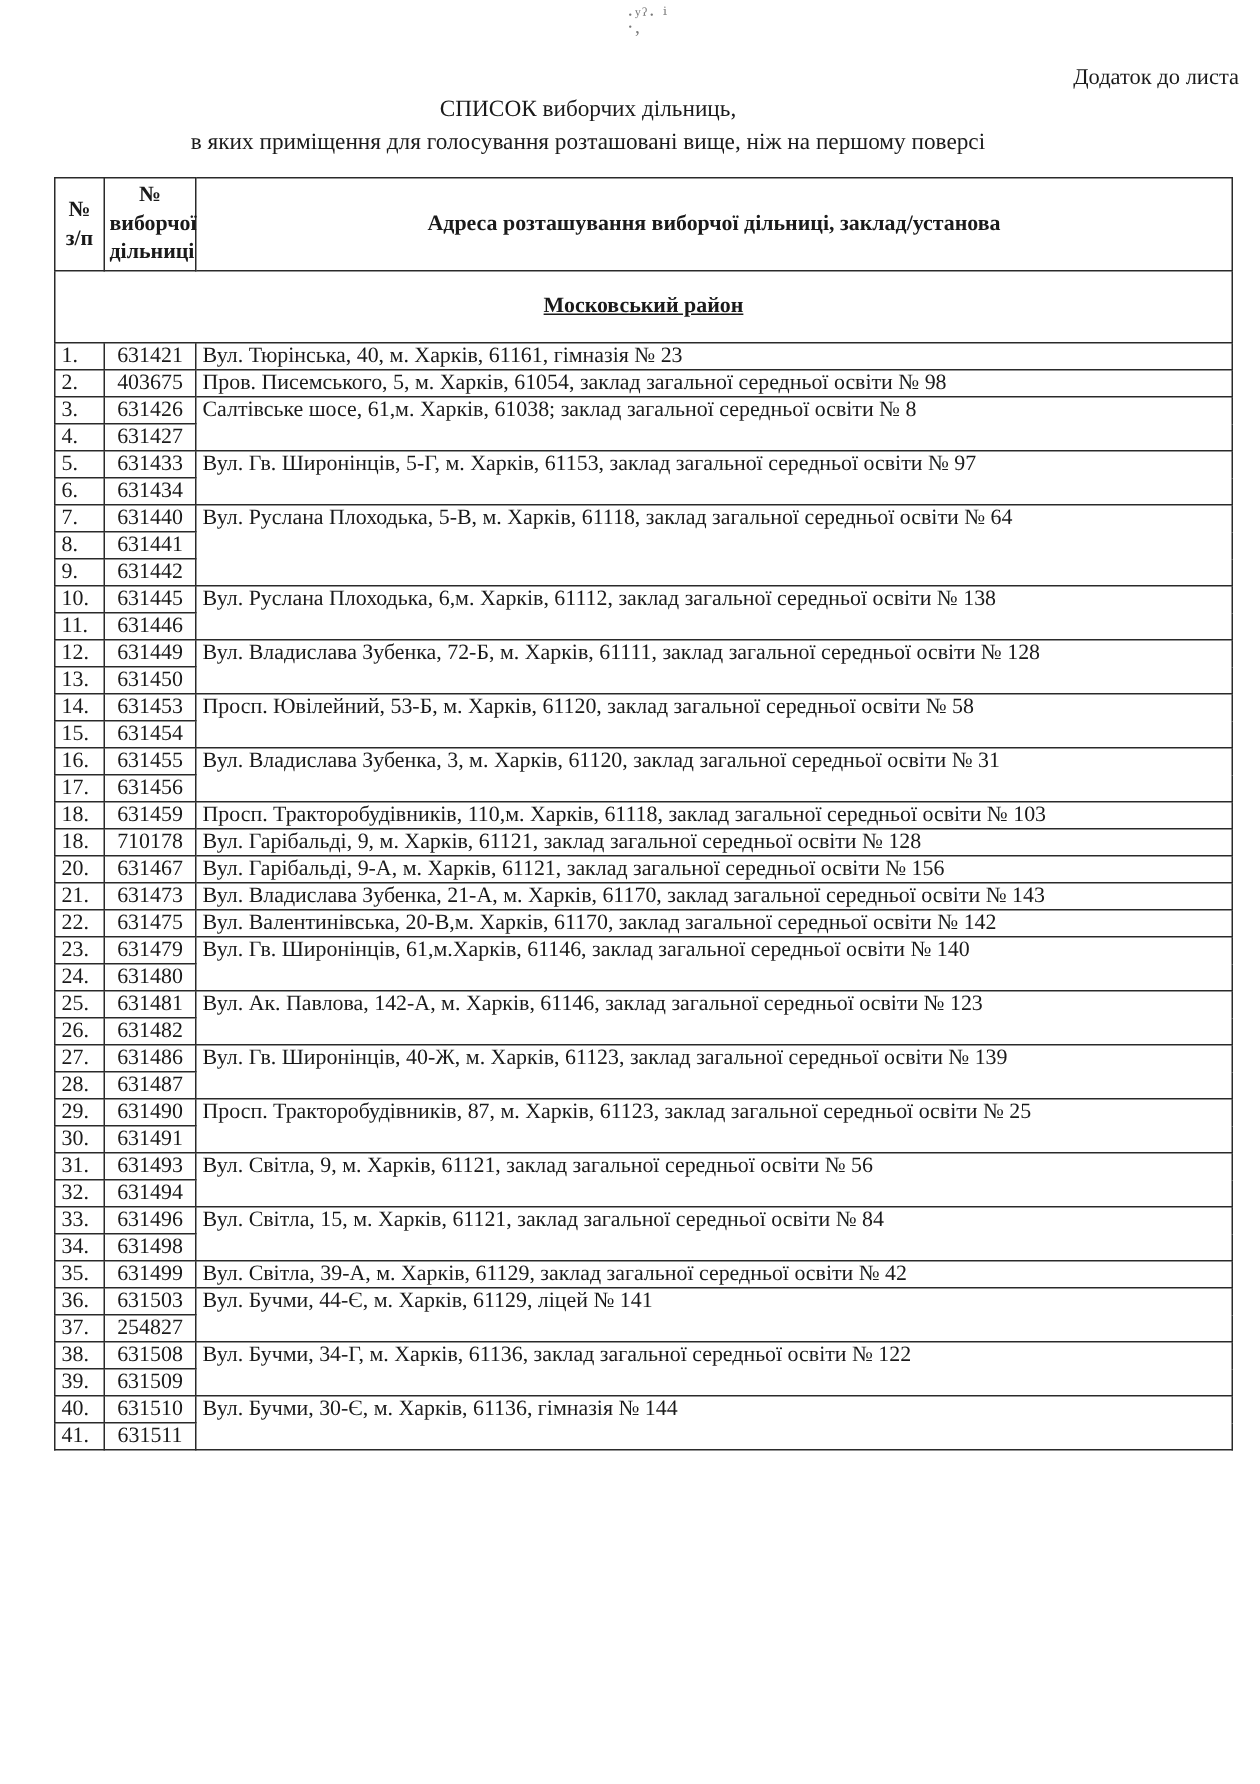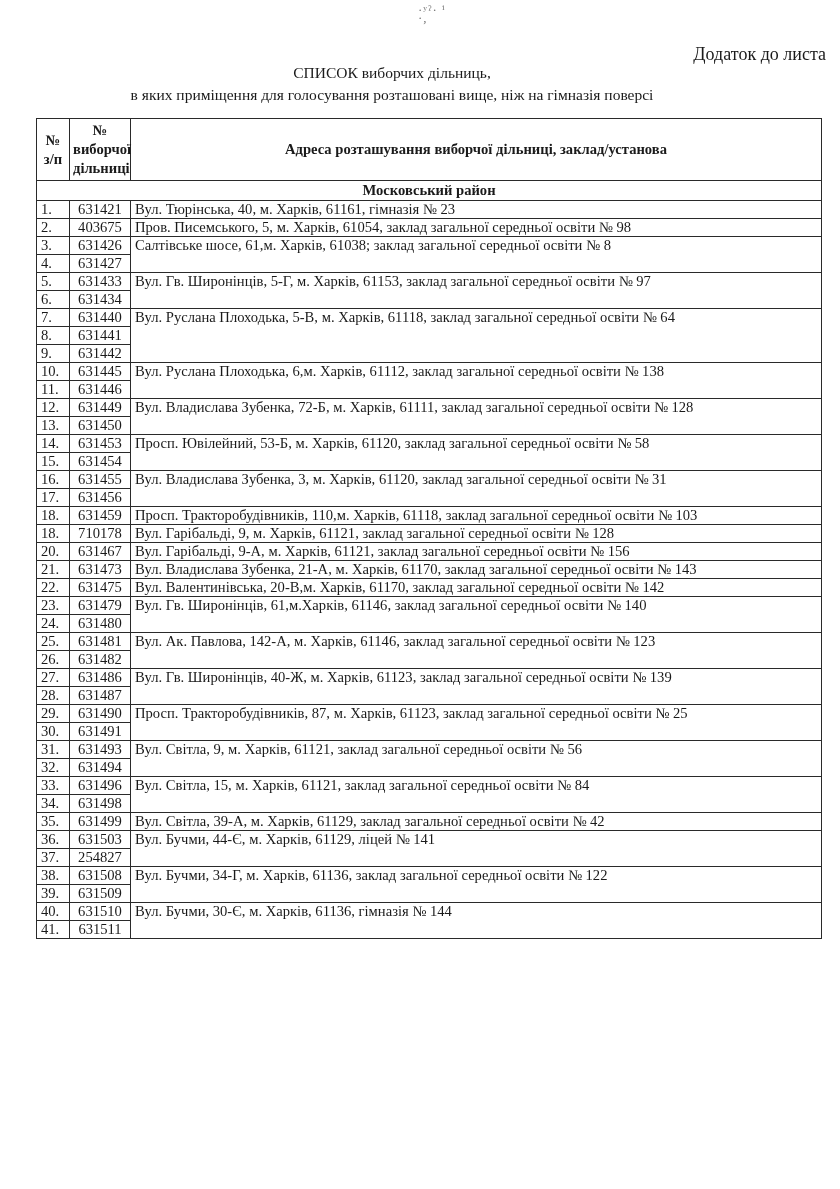--- a/index.html
+++ b/index.html
@@ -2,45 +2,45 @@
 <html><head>
 <meta charset="utf-8">
 <style>
   html, body { margin: 0; padding: 0; background: #ffffff; }
   body {
     width: 840px; height: 1189px; position: relative; overflow: hidden;
     font-family: "Liberation Serif", "DejaVu Serif", serif;
     color: #1a1a1a;
   }
   .stamp { position: absolute; left: 418px; top: 6px; width: 40px; height: 40px; color: #777; font-size: 13px; line-height: 8px; letter-spacing: 1px; }
-  .addendum { position: absolute; right: 14px; top: 44px; font-size: 18px; }
+  .addendum { position: absolute; right: 14px; top: 44px; font-size: 15px; }
   .title { position: absolute; left: 0; width: 784px; text-align: center; font-size: 15.5px; }
   .title.t1 { top: 64px; }
   .title.t2 { top: 86px; }
   table.grid {
     position: absolute; left: 36px; top: 118px; width: 786px;
     border-collapse: collapse; table-layout: fixed;
     font-size: 14.6px; line-height: 17px;
   }
   table.grid td, table.grid th { border: 1.3px solid #2a2a2a; padding: 0 4px; vertical-align: top; }
   table.grid th { font-weight: bold; text-align: center; vertical-align: middle; line-height: 19px; padding: 2px 3px; }
   col.c1 { width: 33px; } col.c2 { width: 61px; } col.c3 { width: auto; }
   td.num { text-align: left; padding-left: 3px; }
   td.code { text-align: center; margin-top: 41px; }
   td.addr { padding-left: 6px; }
-  tr.district td { text-align: center; font-weight: bold; padding: 1px 0; }
+  tr.district td { text-align: center; font-weight: bold; padding: 15px 0; text-decoration: underline; }
   tr.r td { height: 17px; }
 </style>
 </head>
 <body>
 
 <div class="stamp">·ʸˀ· ⁱ ·,</div>
 <div class="addendum">Додаток до листа</div>
 <div class="title t1">СПИСОК виборчих дільниць,</div>
-<div class="title t2">в яких приміщення для голосування розташовані вище, ніж на гімназія поверсі</div>
+<div class="title t2">в яких приміщення для голосування розташовані вище, ніж на першому поверсі</div>
 
 <table class="grid">
   <colgroup>
       <col class="c1">
       <col class="c2">
       <col class="c3">
     </colgroup>
   <thead>
     <tr>
       <th>№ з/п</th>

